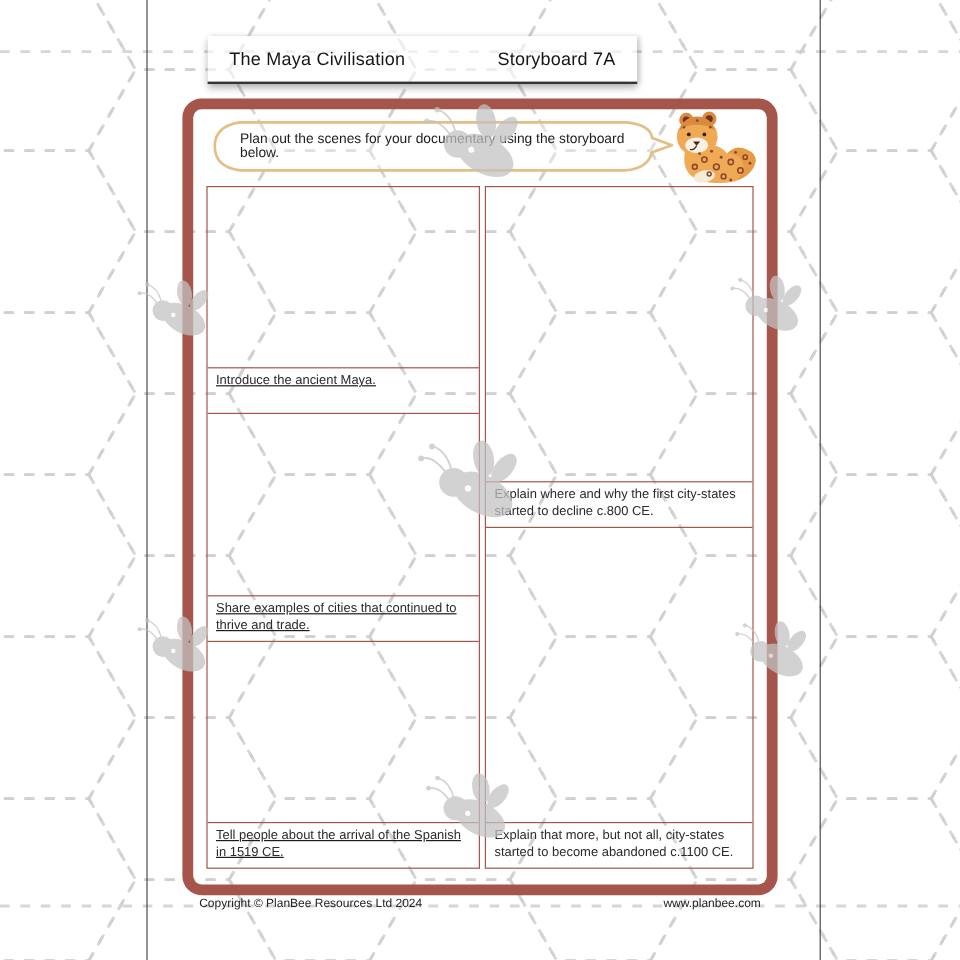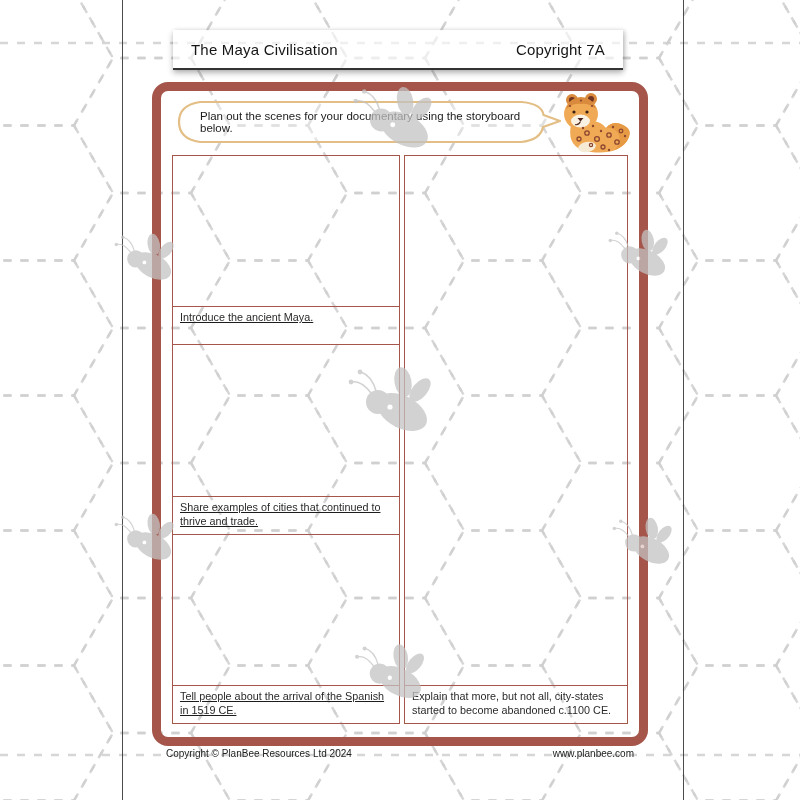--- a/index.html
+++ b/index.html
@@ -9,21 +9,21 @@
     font-family:"Liberation Sans", sans-serif;
     color:#1d1d1d;
   }
   #hex-layer{position:absolute;left:0;top:0;z-index:1;}
   .page-edge{position:absolute;top:0;height:800px;width:1px;background:rgba(45,45,45,0.85);z-index:2;}
   #page-edge-left{left:122px;}
   #page-edge-right{left:683px;}
 
   
   #header{
-    position:absolute;left:173px;top:30px;width:450px;height:40px;z-index:3;
+    position:absolute;left:173px;top:30px;width:358px;height:40px;z-index:3;
     background:rgba(255,255,255,0.62);
     border-bottom:2px solid #343434;
     box-shadow:0 3px 6px rgba(0,0,0,0.28), 2px 0 4px rgba(0,0,0,0.12);
     display:flex;justify-content:space-between;align-items:center;
     padding:0 18px;box-sizing:border-box;
     font-size:15px;letter-spacing:0.2px;color:#161616;
   }
 
   
   #frame{
@@ -139,21 +139,21 @@
     <polygon points="776,800.5 815,733 893,733 932,800.5 893,868 815,868" fill="none" stroke="#CFCFCF" stroke-width="2.4" stroke-dasharray="8 9" opacity="0.85"></polygon>
     <line x1="0" x2="800" y1="43" y2="43" stroke="#CFCFCF" stroke-width="2.4" stroke-dasharray="8 9" opacity="0.85"></line>
     <line x1="0" x2="800" y1="755" y2="755" stroke="#CFCFCF" stroke-width="2.4" stroke-dasharray="8 9" opacity="0.85"></line>
   </svg>
 
 <div class="page-edge" id="page-edge-left"></div>
 <div class="page-edge" id="page-edge-right"></div>
 
 <div id="header">
   <span>The Maya Civilisation</span>
-  <span>Copyright 7A</span>
+  <span>Storyboard 7A</span>
 </div>
 
 <div id="frame"></div>
 
 <svg id="bubble-svg" viewBox="0 0 390 50">
   <path d="M 24 4 H 346 Q 366 6 367.5 17 L 384 23 L 367 29 Q 364.5 42 345 44 H 24 Q 3 41 3 24 Q 3 7 24 4 Z" fill="rgba(255,255,255,0.35)" stroke="#E3BE85" stroke-width="2.2" stroke-linejoin="round"></path>
 </svg>
 <div id="bubble-text">Plan out the scenes for your documentary using the storyboard below.</div>
 
 <svg id="jaguar" viewBox="0 0 76 66">
@@ -212,20 +212,24 @@
   </div>
   <div class="cell">
     <div class="art"></div>
     <div class="cap">Tell people about the arrival of the Spanish in 1519 CE.</div>
   </div>
 </div>
 
 <div class="sb-col" id="sb-col-right">
   <div class="cell">
     <div class="art"></div>
+    <div class="cap">Explain where and why the first city-states started to decline c.800 CE.</div>
+  </div>
+  <div class="cell">
+    <div class="art"></div>
     <div class="cap">Explain that more, but not all, city-states started to become abandoned c.1100 CE.</div>
   </div>
 </div>
 
 <div id="footer">
   <span>Copyright © PlanBee Resources Ltd 2024</span>
   <a href="#">www.planbee.com</a>
 </div>
 
 <svg id="bee-layer" width="800" height="800">

